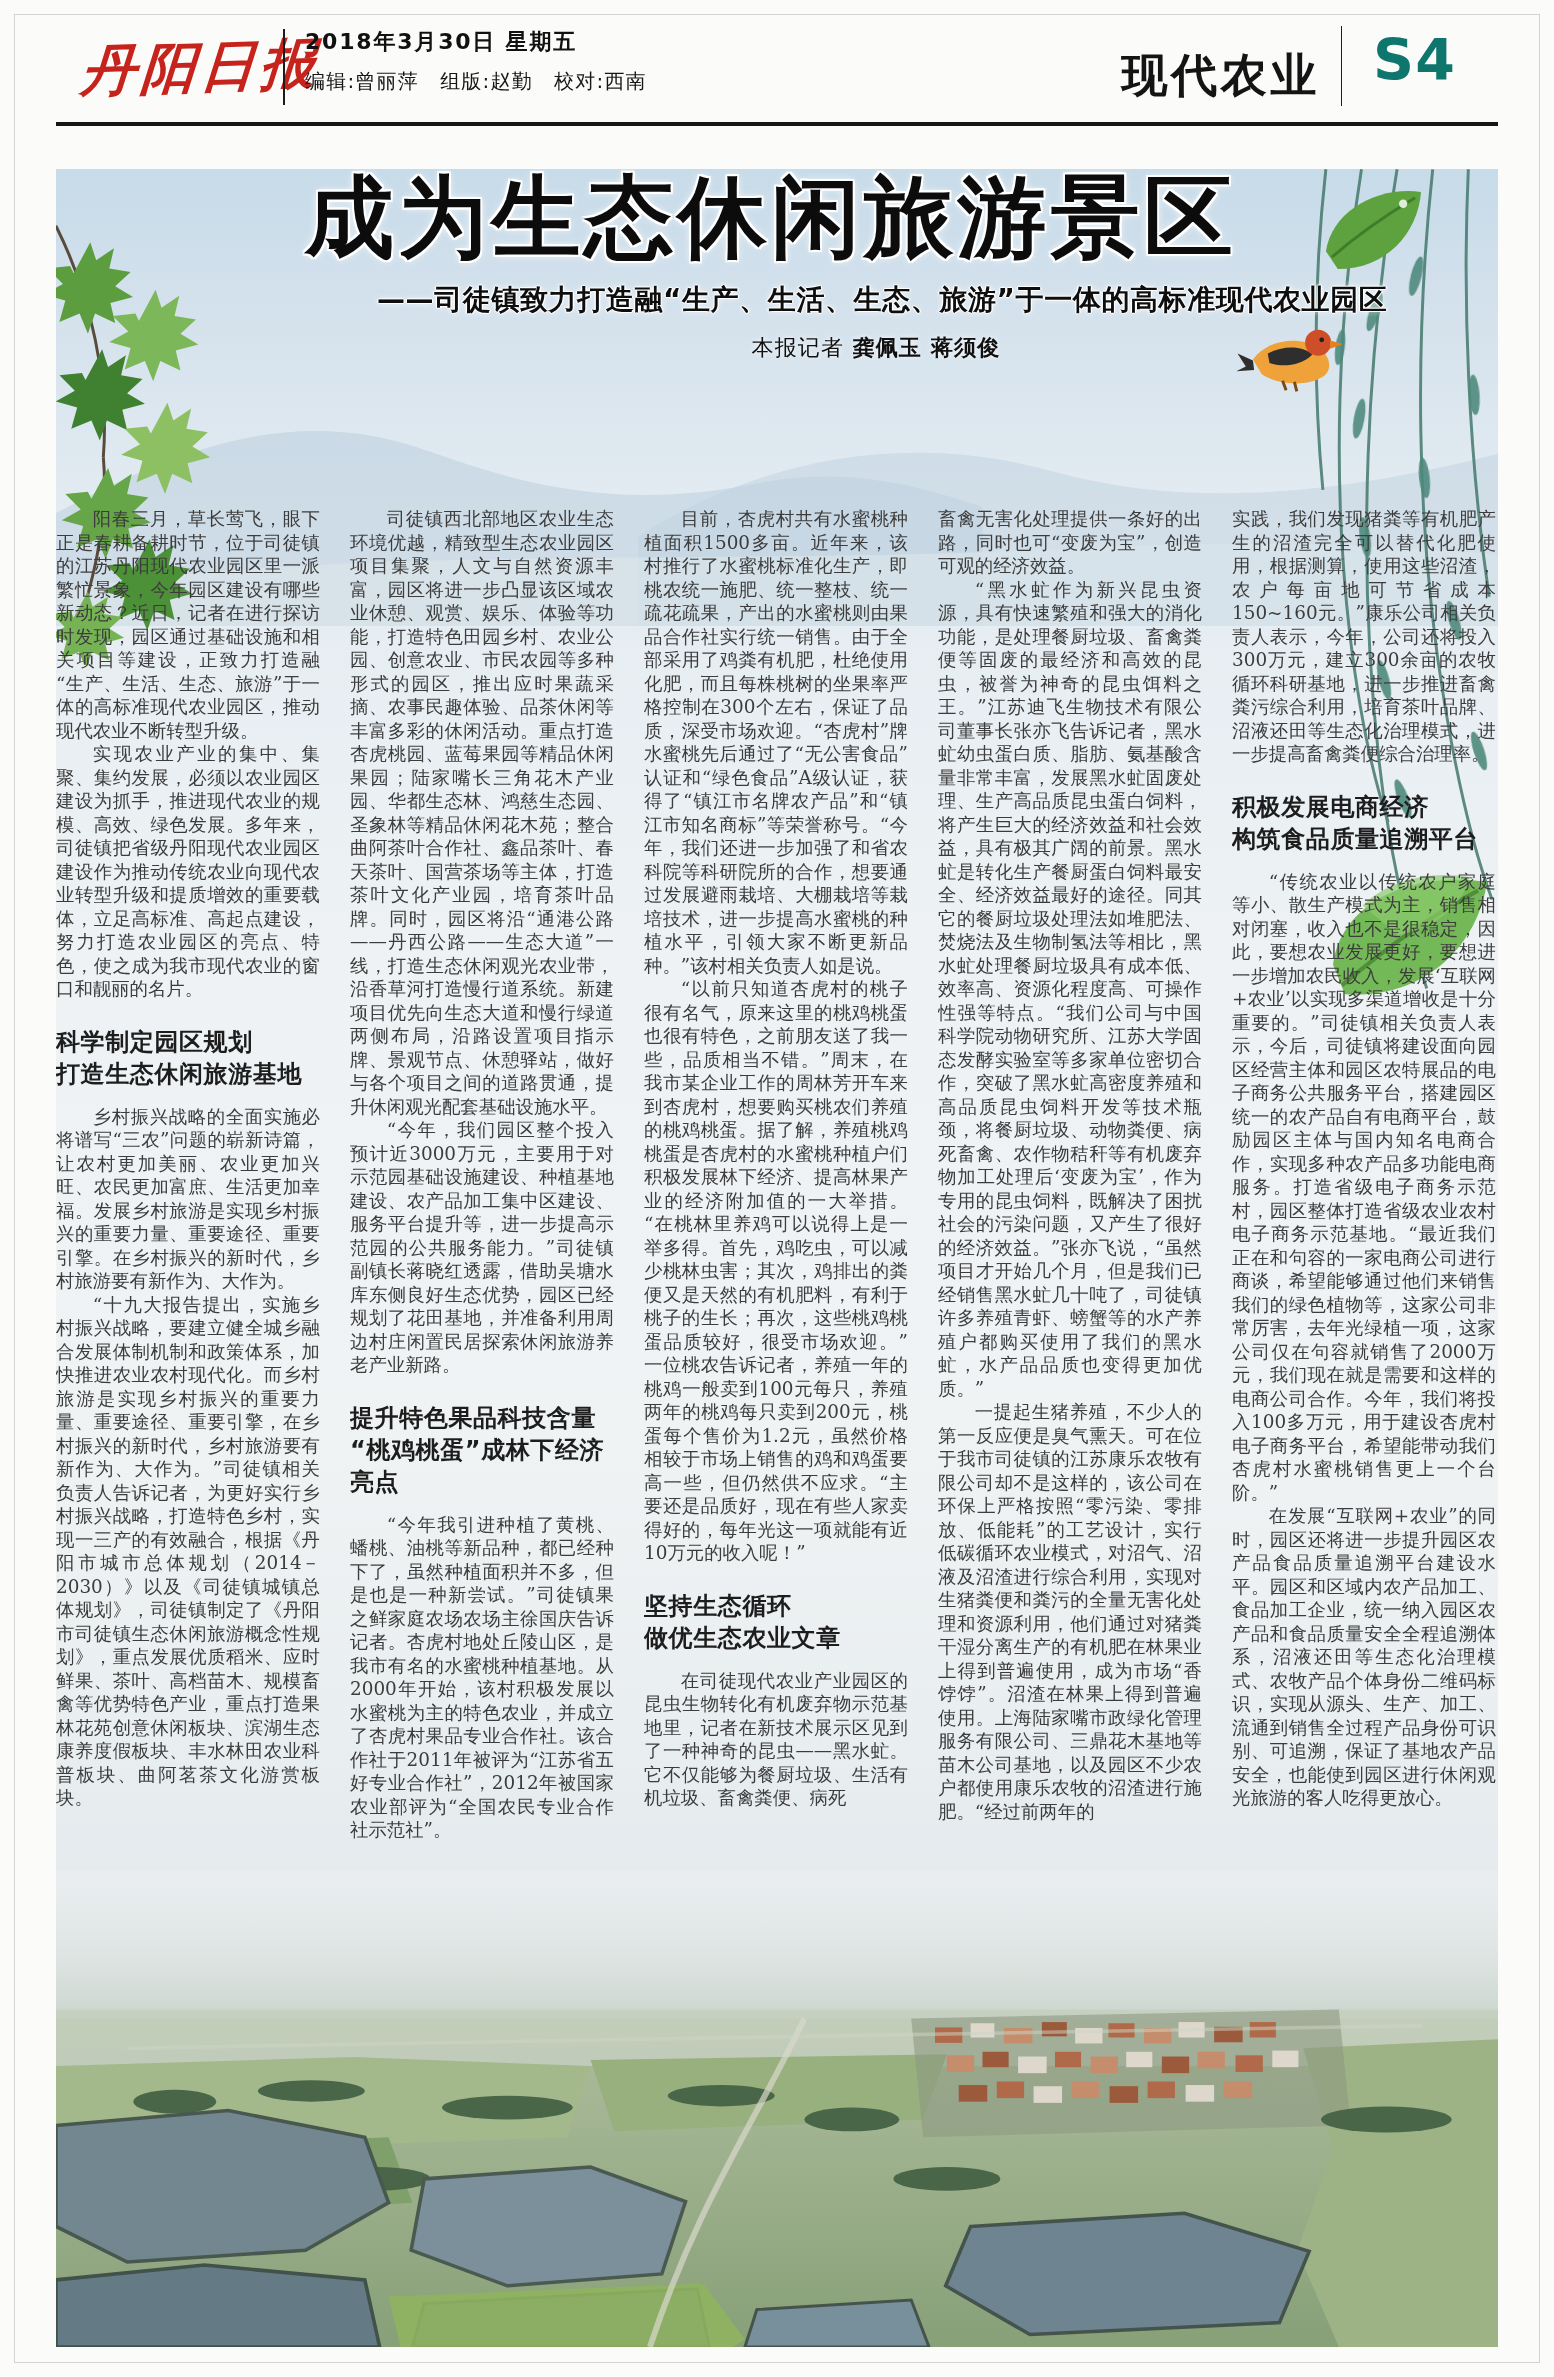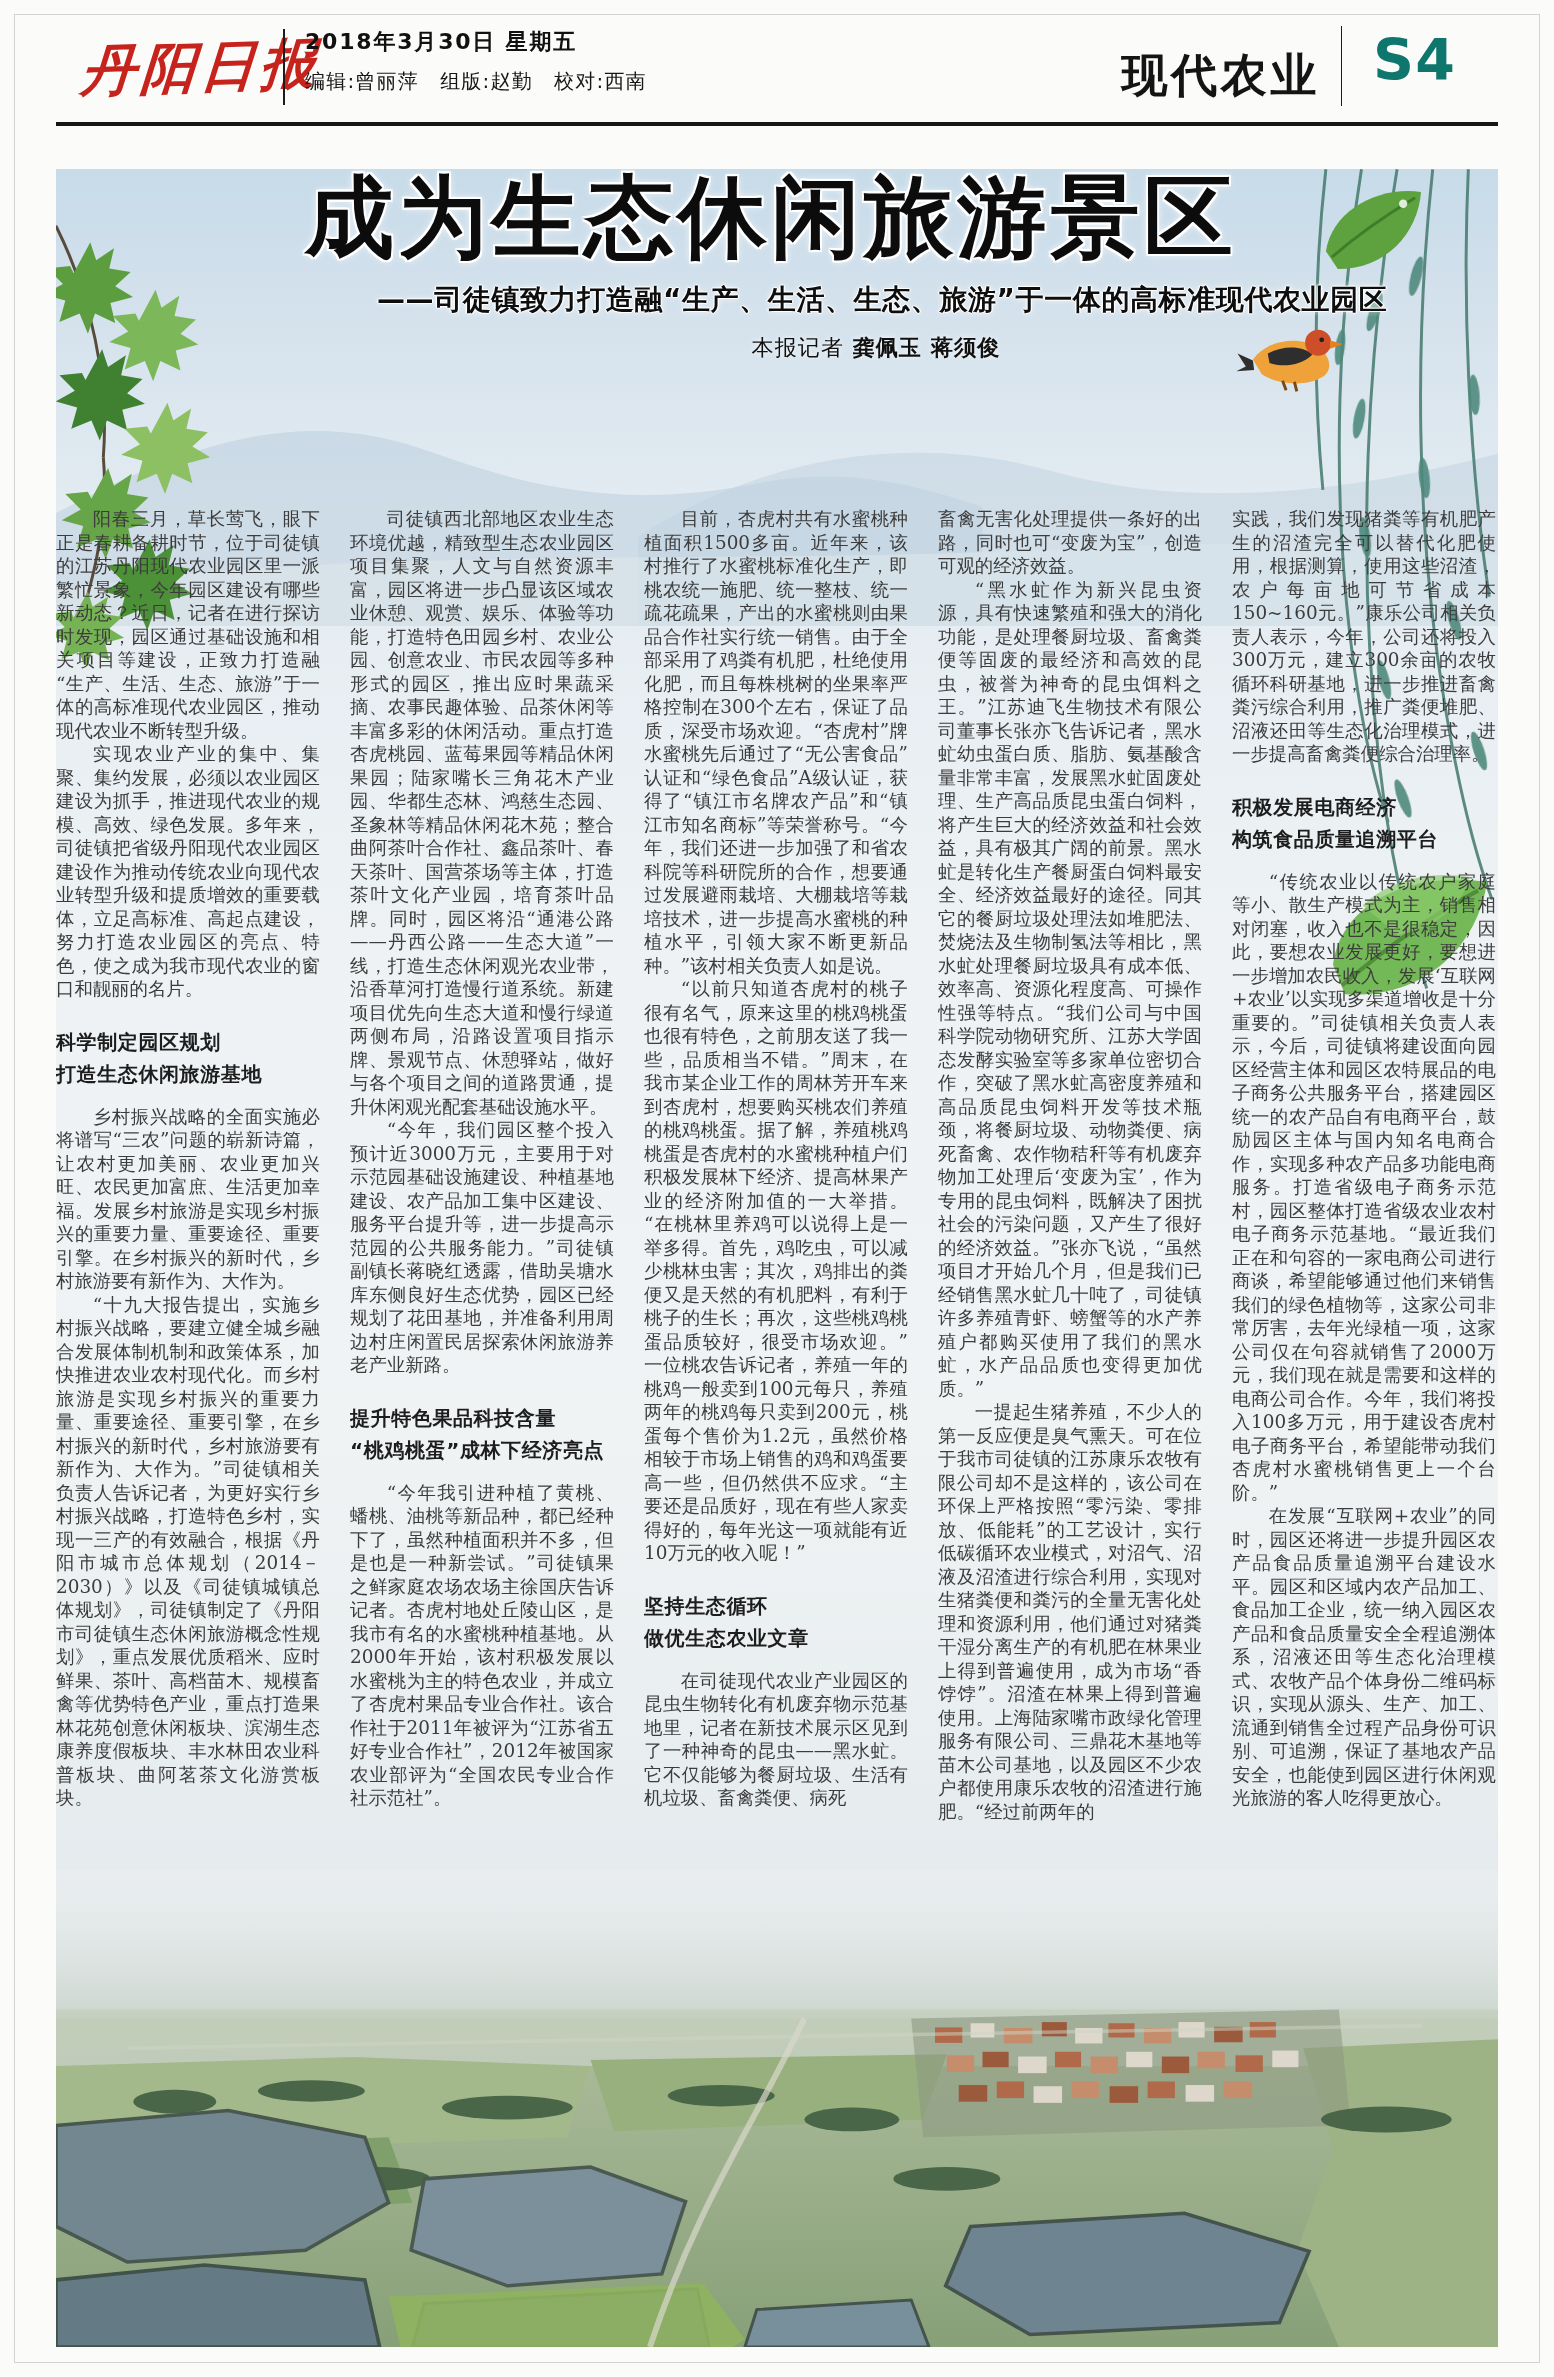--- a/index.html
+++ b/index.html
@@ -70,21 +70,21 @@
     display:flex;gap:30px;overflow:hidden;
   }
   .col{width:264px;flex:0 0 264px;overflow:hidden;}
   .para{
     margin:0;font-size:18.4px;line-height:23.5px;text-align:justify;
     text-indent:2em;color:#3c3c3c;font-family:"DejaVu Serif","Liberation Serif",serif;
   }
   .para.cont{text-indent:0;}
   .subhead{
     margin:25px 0 15.4px;font-family:"DejaVu Sans","Liberation Sans",sans-serif;
-    font-weight:bold;font-size:20px;line-height:32px;color:#1d1d1d;
+    font-weight:bold;font-size:24px;line-height:32px;color:#1d1d1d;
     white-space:pre-line;text-indent:0;letter-spacing:0.6px;
   }
 
   
   .deco{position:absolute;pointer-events:none;}
   .maple{left:-36px;top:33px;width:226px;height:463px;}
   .willow{right:0;top:0;width:279px;height:891px;}
   .corner-leaf{right:71px;top:10.7px;width:113px;height:101px;}
   .bird{left:1179px;top:143px;width:107px;height:83px;}
   .big-leaf{left:1271px;top:695px;width:166px;height:148px;}
@@ -213,21 +213,21 @@
         <h3 class="subhead">坚持生态循环
 做优生态农业文章</h3>
         <p class="para">在司徒现代农业产业园区的昆虫生物转化有机废弃物示范基地里，记者在新技术展示区见到了一种神奇的昆虫——黑水虻。它不仅能够为餐厨垃圾、生活有机垃圾、畜禽粪便、病死</p>
       </div>
       <div class="col">
         <p class="para cont">畜禽无害化处理提供一条好的出路，同时也可“变废为宝”，创造可观的经济效益。</p>
         <p class="para">“黑水虻作为新兴昆虫资源，具有快速繁殖和强大的消化功能，是处理餐厨垃圾、畜禽粪便等固废的最经济和高效的昆虫，被誉为神奇的昆虫饵料之王。”江苏迪飞生物技术有限公司董事长张亦飞告诉记者，黑水虻幼虫蛋白质、脂肪、氨基酸含量非常丰富，发展黑水虻固废处理、生产高品质昆虫蛋白饲料，将产生巨大的经济效益和社会效益，具有极其广阔的前景。黑水虻是转化生产餐厨蛋白饲料最安全、经济效益最好的途径。同其它的餐厨垃圾处理法如堆肥法、焚烧法及生物制氢法等相比，黑水虻处理餐厨垃圾具有成本低、效率高、资源化程度高、可操作性强等特点。“我们公司与中国科学院动物研究所、江苏大学固态发酵实验室等多家单位密切合作，突破了黑水虻高密度养殖和高品质昆虫饲料开发等技术瓶颈，将餐厨垃圾、动物粪便、病死畜禽、农作物秸秆等有机废弃物加工处理后‘变废为宝’，作为专用的昆虫饲料，既解决了困扰社会的污染问题，又产生了很好的经济效益。”张亦飞说，“虽然项目才开始几个月，但是我们已经销售黑水虻几十吨了，司徒镇许多养殖青虾、螃蟹等的水产养殖户都购买使用了我们的黑水虻，水产品品质也变得更加优质。”</p>
         <p class="para">一提起生猪养殖，不少人的第一反应便是臭气熏天。可在位于我市司徒镇的江苏康乐农牧有限公司却不是这样的，该公司在环保上严格按照“零污染、零排放、低能耗”的工艺设计，实行低碳循环农业模式，对沼气、沼液及沼渣进行综合利用，实现对生猪粪便和粪污的全量无害化处理和资源利用，他们通过对猪粪干湿分离生产的有机肥在林果业上得到普遍使用，成为市场“香饽饽”。沼渣在林果上得到普遍使用。上海陆家嘴市政绿化管理服务有限公司、三鼎花木基地等苗木公司基地，以及园区不少农户都使用康乐农牧的沼渣进行施肥。“经过前两年的</p>
       </div>
       <div class="col">
-        <p class="para cont">实践，我们发现猪粪等有机肥产生的沼渣完全可以替代化肥使用，根据测算，使用这些沼渣，农户每亩地可节省成本150~160元。”康乐公司相关负责人表示，今年，公司还将投入300万元，建立300余亩的农牧循环科研基地，进一步推进畜禽粪污综合利用，推广粪便堆肥、沼液还田等生态化治理模式，进一步提高畜禽粪便综合治理率。</p>
+        <p class="para cont">实践，我们发现猪粪等有机肥产生的沼渣完全可以替代化肥使用，根据测算，使用这些沼渣，农户每亩地可节省成本150~160元。”康乐公司相关负责人表示，今年，公司还将投入300万元，建立300余亩的农牧循环科研基地，进一步推进畜禽粪污综合利用，培育茶叶品牌、沼液还田等生态化治理模式，进一步提高畜禽粪便综合治理率。</p>
         <h3 class="subhead">积极发展电商经济
 构筑食品质量追溯平台</h3>
         <p class="para">“传统农业以传统农户家庭等小、散生产模式为主，销售相对闭塞，收入也不是很稳定，因此，要想农业发展更好，要想进一步增加农民收入，发展‘互联网+农业’以实现多渠道增收是十分重要的。”司徒镇相关负责人表示，今后，司徒镇将建设面向园区经营主体和园区农特展品的电子商务公共服务平台，搭建园区统一的农产品自有电商平台，鼓励园区主体与国内知名电商合作，实现多种农产品多功能电商服务。打造省级电子商务示范村，园区整体打造省级农业农村电子商务示范基地。“最近我们正在和句容的一家电商公司进行商谈，希望能够通过他们来销售我们的绿色植物等，这家公司非常厉害，去年光绿植一项，这家公司仅在句容就销售了2000万元，我们现在就是需要和这样的电商公司合作。今年，我们将投入100多万元，用于建设杏虎村电子商务平台，希望能带动我们杏虎村水蜜桃销售更上一个台阶。”</p>
         <p class="para">在发展“互联网+农业”的同时，园区还将进一步提升园区农产品食品质量追溯平台建设水平。园区和区域内农产品加工、食品加工企业，统一纳入园区农产品和食品质量安全全程追溯体系，沼液还田等生态化治理模式、农牧产品个体身份二维码标识，实现从源头、生产、加工、流通到销售全过程产品身份可识别、可追溯，保证了基地农产品安全，也能使到园区进行休闲观光旅游的客人吃得更放心。</p>
       </div>
     </div>
 
   <div class="photo">
     <svg width="1442" height="477" viewBox="0 0 2428 803" preserveAspectRatio="none">
       <defs>

